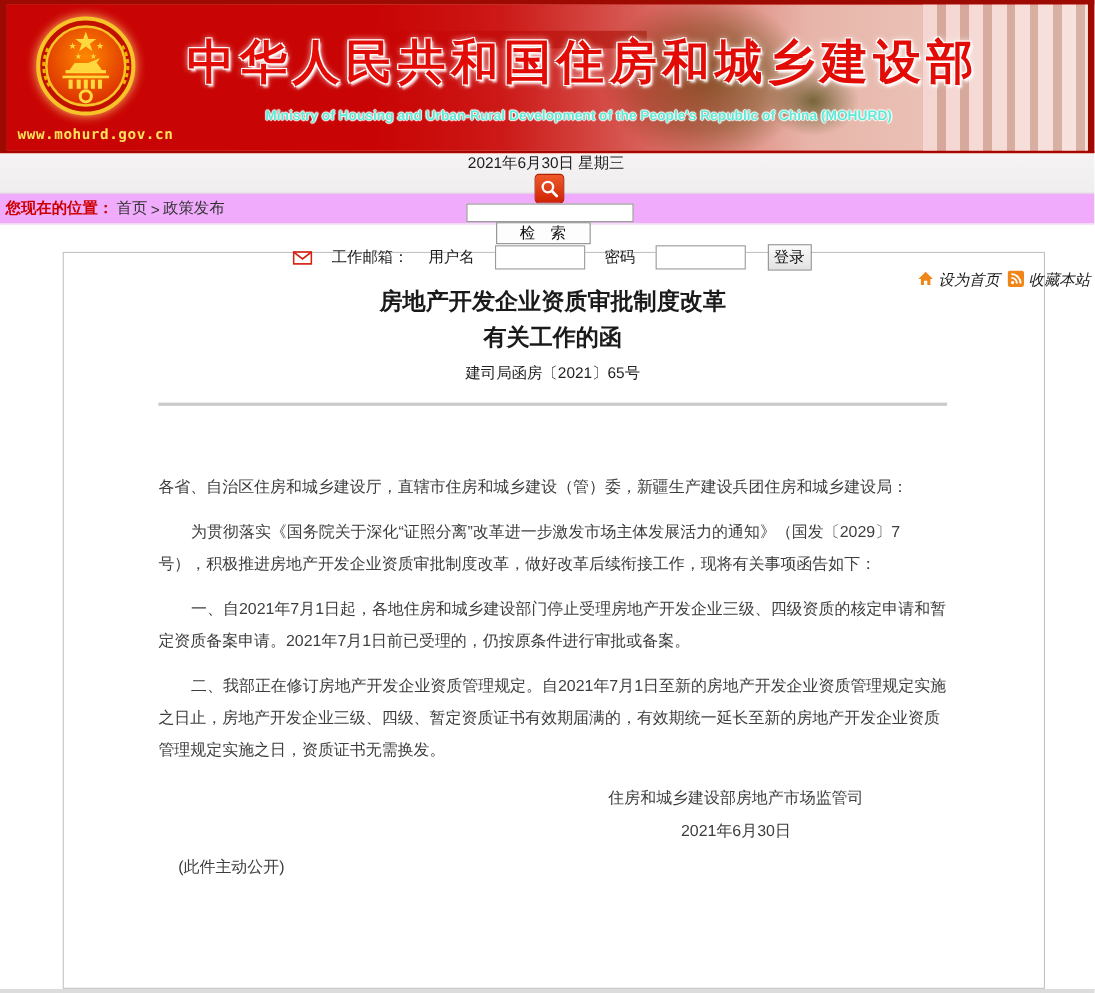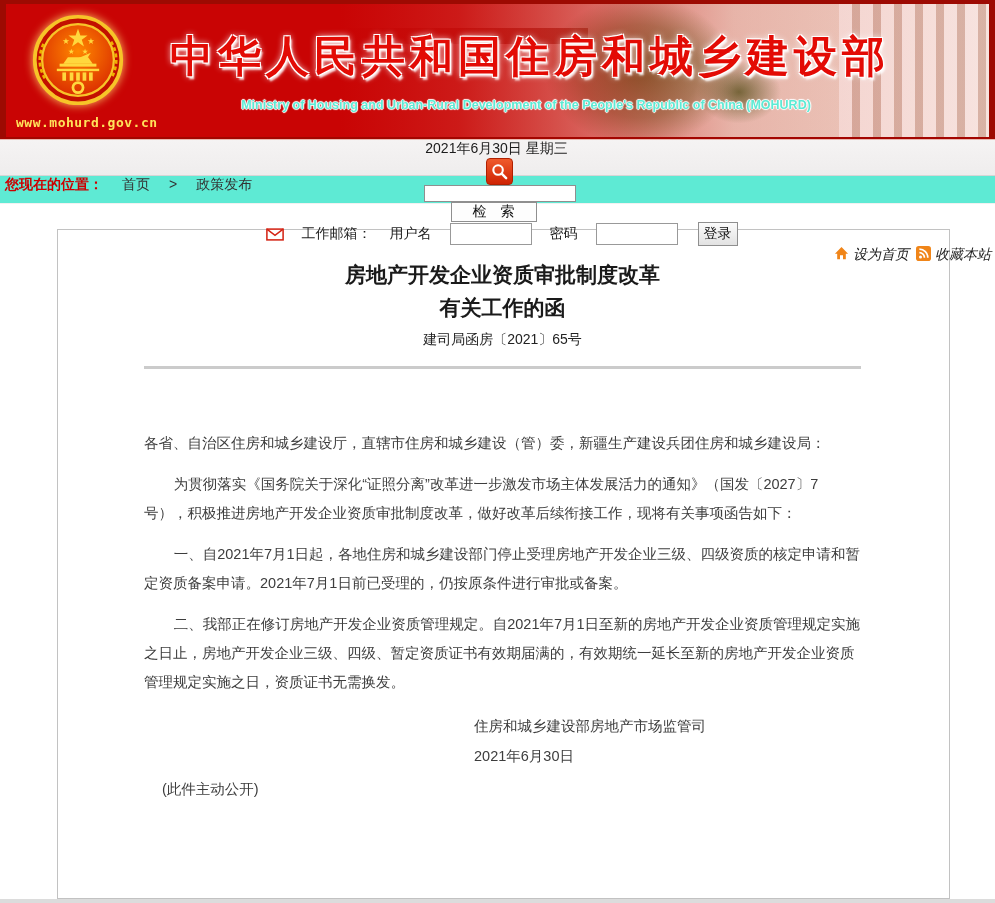--- a/index.html
+++ b/index.html
@@ -47,37 +47,37 @@
     font-size:14px; color:#111; cursor:pointer; margin-right:16px; white-space:nowrap; }
   .mail-sec { display:flex; align-items:center; gap:18px; white-space:nowrap; }
   .mail-icon { display:flex; align-items:center; }
   .tb-input { width:82px; height:22px; border:1px solid #999; background:#fff; padding:0 3px; font-size:13px; }
   .login-btn { width:40px; height:24px; border:1px solid #8f8f8f;
     background:linear-gradient(#fbfbfb,#e2e2e2); font-size:14px; color:#111; cursor:pointer; margin-left:2px; }
   .right-links { margin-left:auto; display:flex; align-items:center; gap:7px; white-space:nowrap;font-style:italic; }
   .right-links a { display:flex; align-items:center; gap:4px; color:#1c1c1c; text-decoration:none; cursor:pointer; }
 
   
-  .breadcrumb { height:28px; display:flex; align-items:flex-start; gap:19px;
-    background:#5eead4; border-bottom:1px solid #f1f1f1; padding-left:5px; font-size:14px; color:#333; }
+  .breadcrumb { height:28px; display:flex; align-items:center; gap:3px;
+    background:#f0abfc; border-bottom:1px solid #f1f1f1; padding-left:5px; font-size:14px; color:#333; }
   .bc-label { color:#cc0000; font-weight:bold; }
   .breadcrumb a { color:#333; text-decoration:none; cursor:pointer; }
 
   
   main { background:#fff; }
   .doc { margin:25px 0 0 57px; width:893px; height:670px; overflow:hidden;
     border:1px solid #c2c2c2; background:#fff; padding:28px 88px 0 86px; }
   .doc-title { text-align:center; font-size:21px; font-weight:bold; color:#1a1a1a; line-height:33px; }
   .doc-title span { display:block; }
   .doc-number { text-align:center; font-size:14px; color:#222; margin-top:7px; }
   .doc-divider { height:3px; background:#cbcbcb; border:none; margin-top:17px; }
   .doc-body { margin-top:60px; font-size:14.5px; color:#3d3d3d; line-height:29px; }
   .salutation { margin-bottom:12px; }
   .para { text-indent:2.05em; margin-bottom:12px; }
-  .signature { width:390px; margin:14px 0 0 330px; line-height:30px; }
+  .signature { width:390px; margin:14px 0 0 330px; text-align:center; line-height:30px; }
   .note { margin-top:4px; margin-left:18px; }
   .btn-row { margin-top:32px; text-align:right; padding-right:40px; }
   .btn-row button { font-size:15px; color:#111; padding:3px 11px; margin-left:9px;
     border:1px solid #777; background:linear-gradient(#fafafa,#ececec); border-radius:1px; cursor:pointer; }
 
   .bottom-strip { position:absolute; left:0; bottom:0; width:995px; height:4px; background:#dcdcdc; }
 </style>
 </head>
 <body>
 
@@ -184,21 +184,21 @@
     <article class="doc">
       <h1 class="doc-title">
         <span>房地产开发企业资质审批制度改革</span>
         <span>有关工作的函</span>
       </h1>
       <div class="doc-number">建司局函房〔2021〕65号</div>
       <hr class="doc-divider">
 
       <div class="doc-body">
         <p class="salutation">各省、自治区住房和城乡建设厅，直辖市住房和城乡建设（管）委，新疆生产建设兵团住房和城乡建设局：</p>
-        <p class="para">为贯彻落实《国务院关于深化“证照分离”改革进一步激发市场主体发展活力的通知》（国发〔2027〕7号），积极推进房地产开发企业资质审批制度改革，做好改革后续衔接工作，现将有关事项函告如下：</p>
+        <p class="para">为贯彻落实《国务院关于深化“证照分离”改革进一步激发市场主体发展活力的通知》（国发〔2029〕7号），积极推进房地产开发企业资质审批制度改革，做好改革后续衔接工作，现将有关事项函告如下：</p>
         <p class="para">一、自2021年7月1日起，各地住房和城乡建设部门停止受理房地产开发企业三级、四级资质的核定申请和暂定资质备案申请。2021年7月1日前已受理的，仍按原条件进行审批或备案。</p>
         <p class="para">二、我部正在修订房地产开发企业资质管理规定。自2021年7月1日至新的房地产开发企业资质管理规定实施之日止，房地产开发企业三级、四级、暂定资质证书有效期届满的，有效期统一延长至新的房地产开发企业资质管理规定实施之日，资质证书无需换发。</p>
 
         <div class="signature">
           <div>住房和城乡建设部房地产市场监管司</div>
           <div>2021年6月30日</div>
         </div>
 
         <p class="note">(此件主动公开)</p>
 

